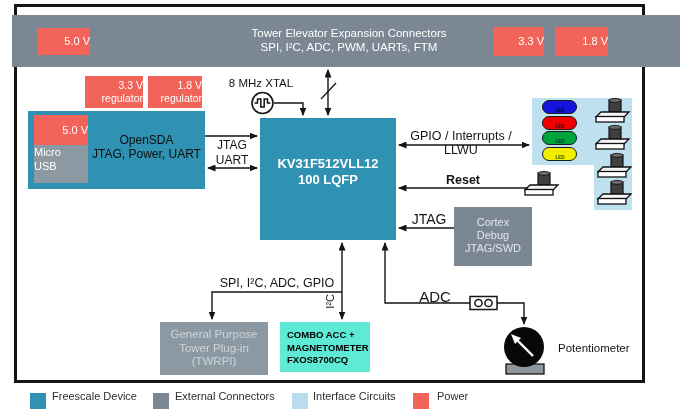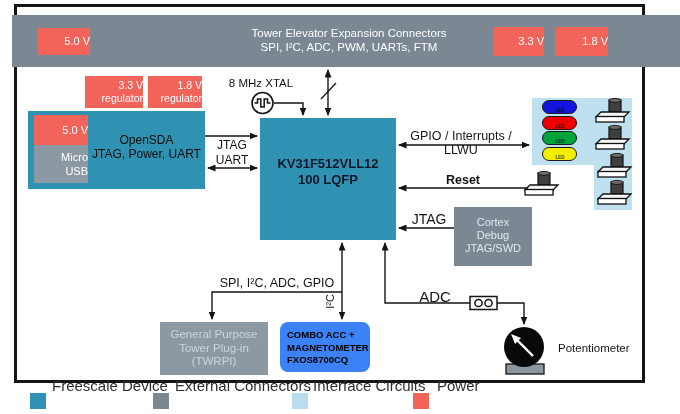--- a/index.html
+++ b/index.html
@@ -29,41 +29,41 @@
   .lbl-jtag2{left:406px;top:211px;width:46px;text-align:center;font-size:14px;}
   .lbl-spi{left:212px;top:276px;width:130px;text-align:center;font-size:12.5px;}
   .lbl-i2c{left:312px;top:295px;width:36px;height:13px;text-align:center;font-size:11px;
            transform:rotate(-90deg);}
   .lbl-adc{left:410px;top:288px;width:50px;text-align:center;font-size:15px;}
   .lbl-pot{left:558px;top:342px;width:90px;font-size:11.5px;}
   
   .opensda{left:28px;top:111px;width:177px;height:78px;}
   .sda5v{left:34px;top:115px;width:54px;height:30px;line-height:30px;}
   .usb{left:34px;top:145px;width:54px;height:38px;color:#fff;font-size:11px;line-height:14px;
-       text-align:right;padding-top:5px;z-index:2;position:absolute;box-sizing:border-box;}
+       text-align:left;z-index:2;position:absolute;box-sizing:border-box;}
   .sdatxt{left:88px;top:133px;width:117px;text-align:center;font-size:12px;line-height:14px;color:#0d0d0d;}
   
   .mcu{left:260px;top:118px;width:136px;height:122px;font-weight:bold;font-size:13px;
-       line-height:16px;color:#0f172a;padding-top:38px;}
+       line-height:16px;color:#ffffff;padding-top:38px;}
   
   .ledbox{left:532px;top:98px;width:100px;height:67px;}
   .ledbox2{left:594px;top:165px;width:38px;height:45px;}
   .led{position:absolute;width:33px;height:12px;border:1.5px solid #1a1a1a;border-radius:7px;
        z-index:2;text-align:center;overflow:hidden;}
   .led span{display:inline-block;font-size:9px;font-weight:bold;color:rgba(0,0,0,0.78);
             transform:scale(0.5);transform-origin:center 2px;line-height:10px;}
   .cortex{left:454px;top:207px;width:78px;height:59px;color:#e2e8ec;font-size:11px;
           line-height:13px;padding-top:9px;}
   
   .twrpi{left:160px;top:322px;width:108px;height:53px;color:#ccd5db;font-size:11.5px;
          line-height:13.5px;padding-top:6px;}
   .fxos{left:280px;top:322px;width:90px;height:50px;color:#000;font-weight:bold;font-size:9.5px;
         line-height:12.5px;padding:7px 0 0 7px;text-align:left;}
   .legend-sw{position:absolute;top:393px;width:16px;height:16px;}
-  .legend-lb{position:absolute;top:377px;font-size:15px;line-height:17px;color:#2d2d2d;}
+  .legend-lb{position:absolute;top:388px;font-size:11px;line-height:17px;color:#2d2d2d;}
   svg.overlay{position:absolute;left:0;top:0;z-index:4;pointer-events:none;}
   .icon{position:absolute;z-index:3;}
 </style>
 </head>
 <body>
 
 <div class="stage">
   <div class="abs frame"></div>
 
   <div class="block topbar" style="background: rgb(123, 135, 147);">
@@ -117,21 +117,21 @@
   <svg class="icon" style="left:597px;top:179px" width="36" height="26" viewBox="0 0 36 26">
       <use href="#btn"></use>
     </svg>
   <svg class="icon" style="left:524px;top:170px" width="36" height="26" viewBox="0 0 36 26">
       <use href="#btn"></use>
     </svg>
 
   <div class="block twrpi ctr" style="background: rgb(140, 152, 162);"><span>General Purpose</span><br><span>Tower Plug-in</span><br><span>(TWRPI)</span></div>
 
   <div class="block cortex ctr" style="background: rgb(123, 135, 147);"><span>Cortex</span><br><span>Debug</span><br><span>JTAG/SWD</span></div>
-  <div class="block fxos" style="background: #3b82f6; border-radius: 8px;"><span>COMBO ACC +</span><br><span>MAGNETOMETER</span><br><span>FXOS8700CQ</span></div>
+  <div class="block fxos" style="background: #5eead4;"><span>COMBO ACC +</span><br><span>MAGNETOMETER</span><br><span>FXOS8700CQ</span></div>
 
   <svg class="icon" style="left:500px;top:326px" width="50" height="50" viewBox="0 0 50 50">
     <rect x="6" y="38" width="38" height="10" fill="#8f979e" stroke="#151515" stroke-width="1.3"></rect>
     <circle cx="24" cy="21" r="20" fill="#080808"></circle>
     <line x1="33" y1="30" x2="14" y2="11" stroke="#fff" stroke-width="2.4"></line>
     <polygon points="11,8 21,12 15,18" fill="#fff"></polygon>
   </svg>
   <div class="lbl lbl-pot">Potentiometer</div>
 
   <svg class="overlay" width="680" height="414" viewBox="0 0 680 414">

